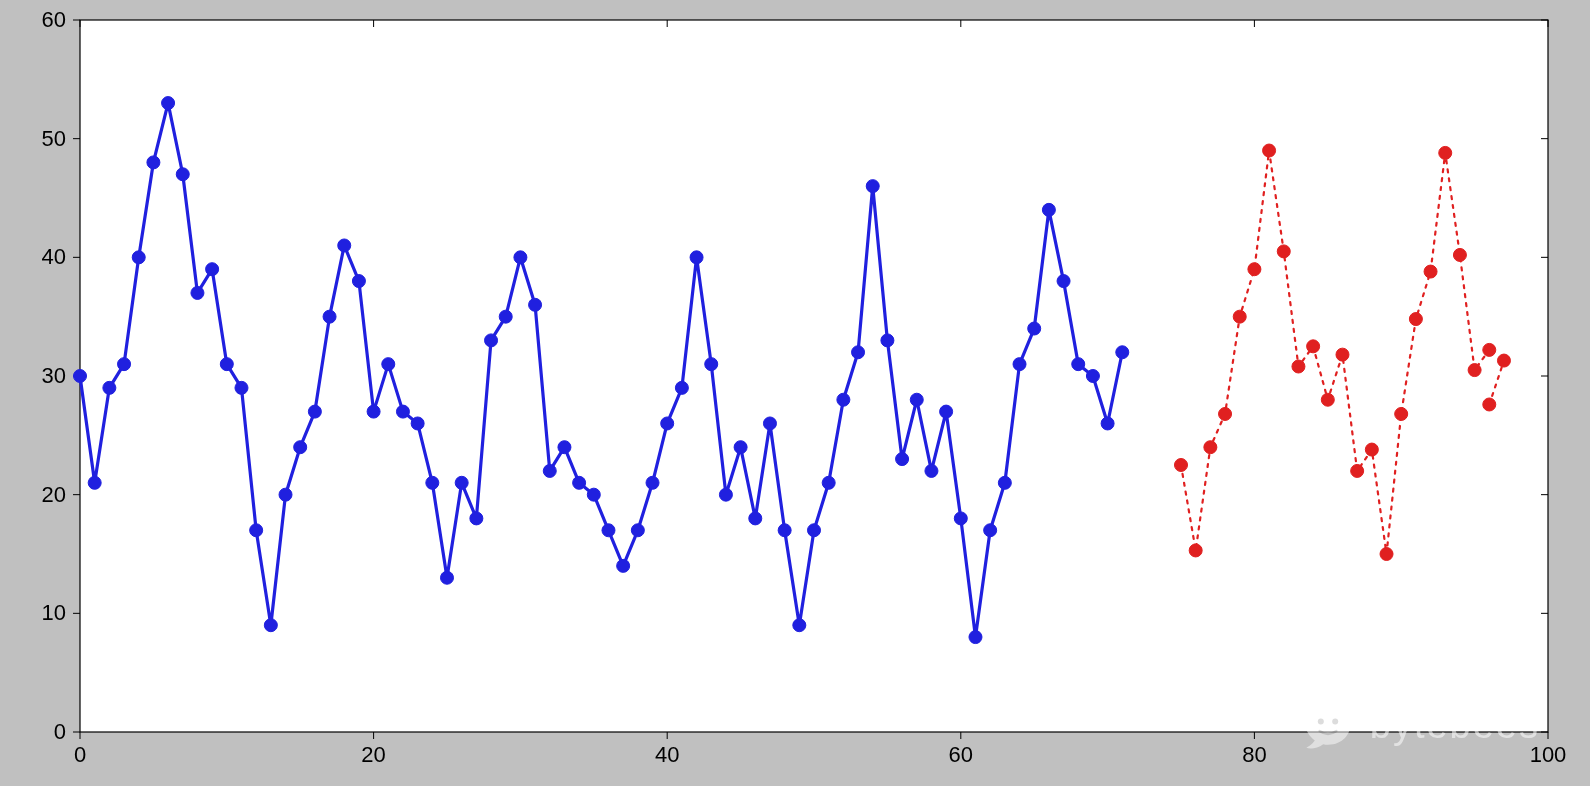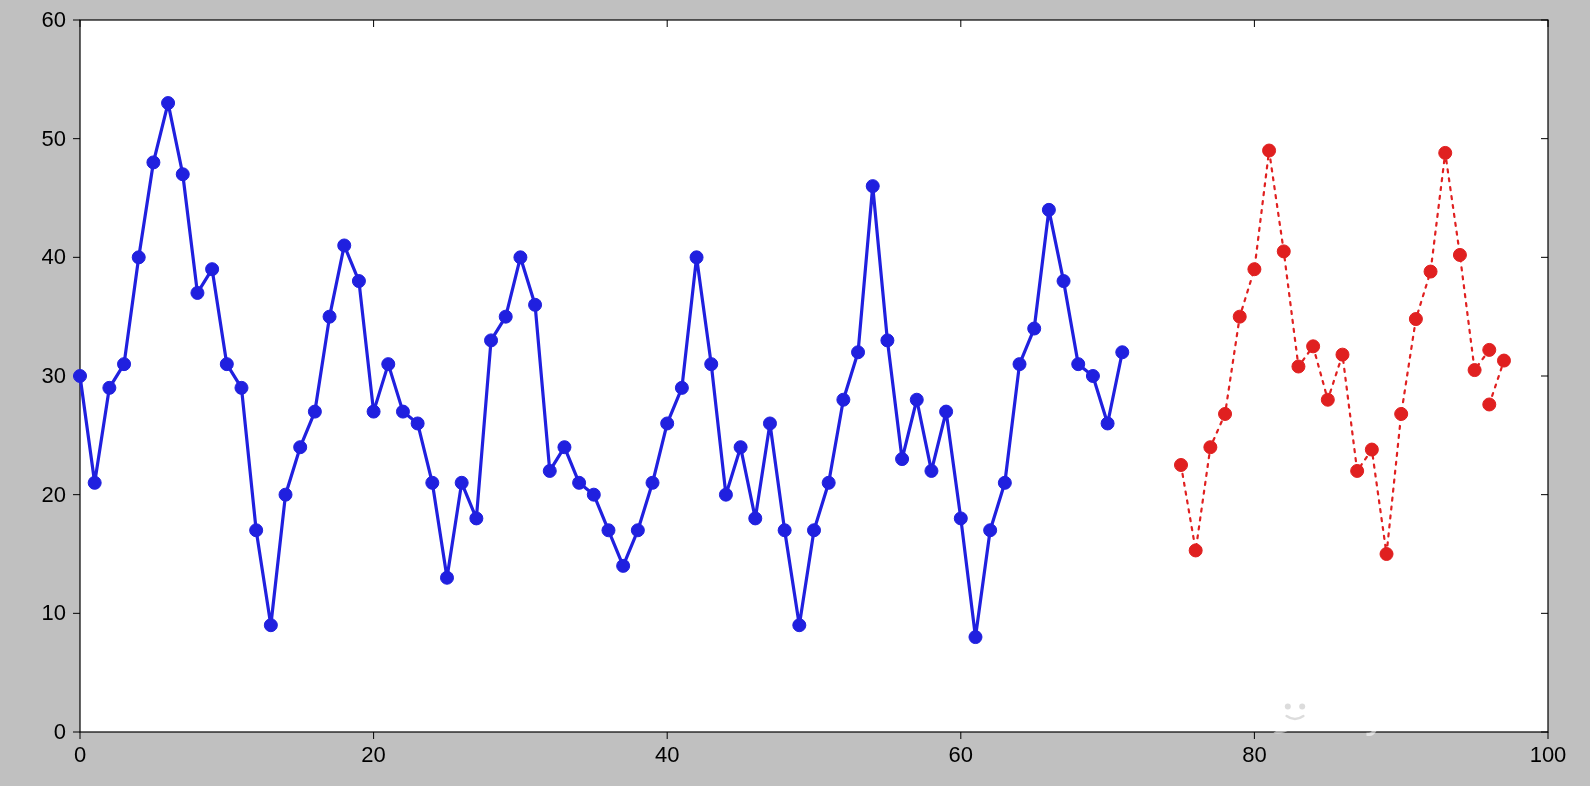--- a/index.html
+++ b/index.html
@@ -17,27 +17,27 @@
     height: 786px;
   }
   #chart {
     position: absolute;
     left: 0;
     top: 0;
   }
   #watermark {
     position: absolute;
     right: 50px;
-    bottom: 46px;
+    bottom: 31px;
     display: flex;
     align-items: center;
     gap: 12px;
     opacity: 0.55;
     color: #fff;
-    font-size: 46px;
+    font-size: 38px;
     font-weight: 400;
     letter-spacing: 2px;
     pointer-events: none;
     font-family: Arial, Helvetica, sans-serif;
   }
   #watermark .wm-icon {
     width: 60px;
     height: 60px;
     position: relative;
   }

